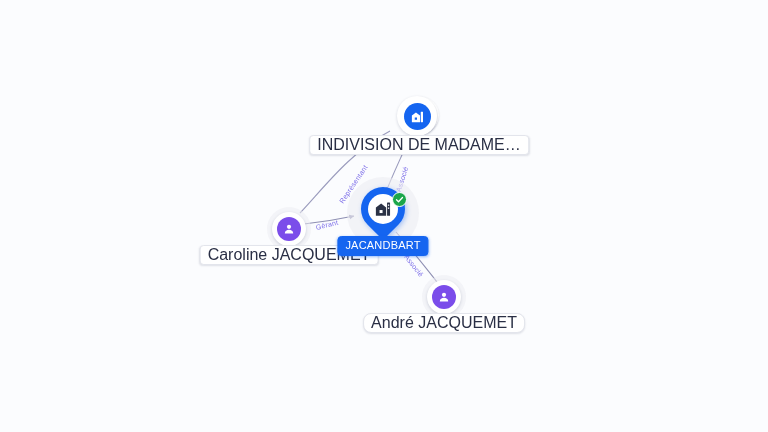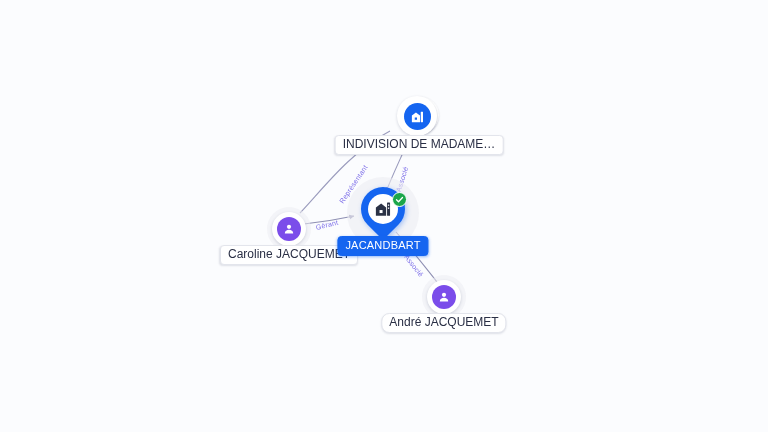--- a/index.html
+++ b/index.html
@@ -57,21 +57,21 @@
   .company-badge { background: #1565f0; }
 
   
   .caption {
     position: absolute;
     transform: translateX(-50%);
     background: #ffffff;
     border: 1px solid #e3e5ec;
     border-radius: 4px;
     padding: 3px 7px 4px 7px;
-    font-size: 12px;
+    font-size: 16px;
     line-height: 11px;
     color: #2a2f45;
     white-space: nowrap;
     box-shadow: 0 1px 2px rgba(30,40,80,.13);
   }
   .caption.selected {
     background: #1565f0;
     border-color: #1565f0;
     color: #ffffff;
     font-size: 11px;

